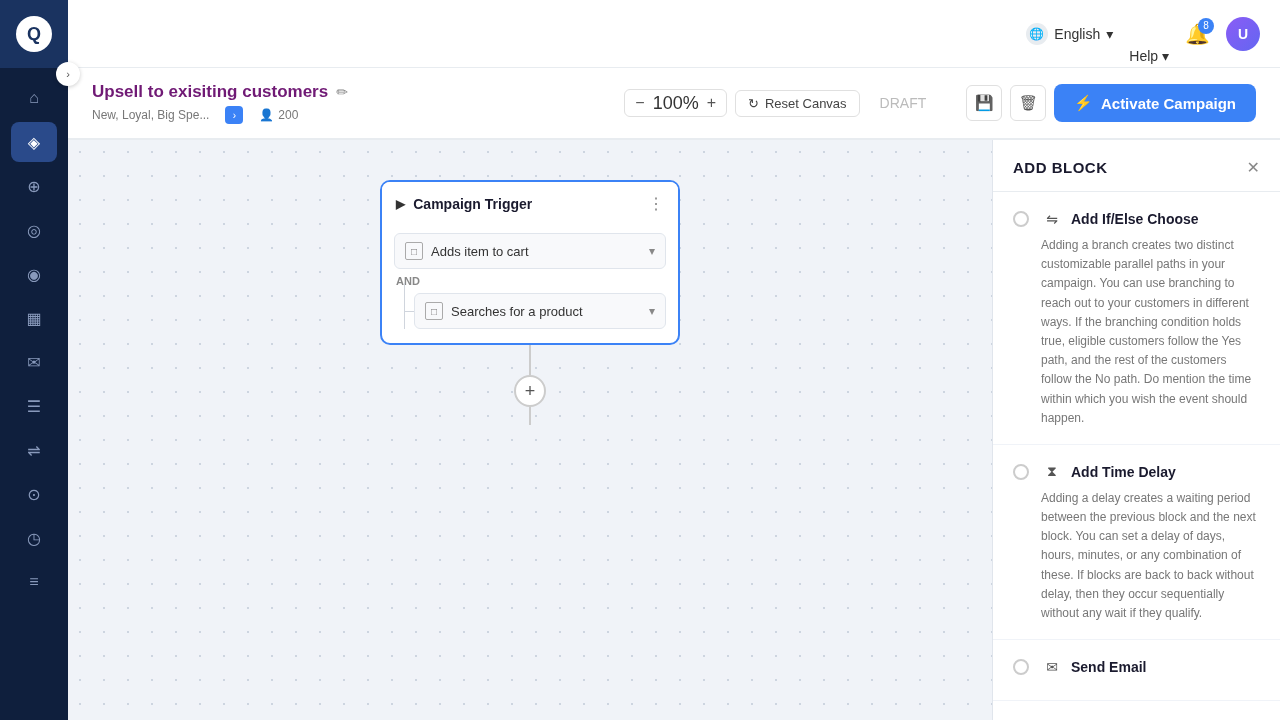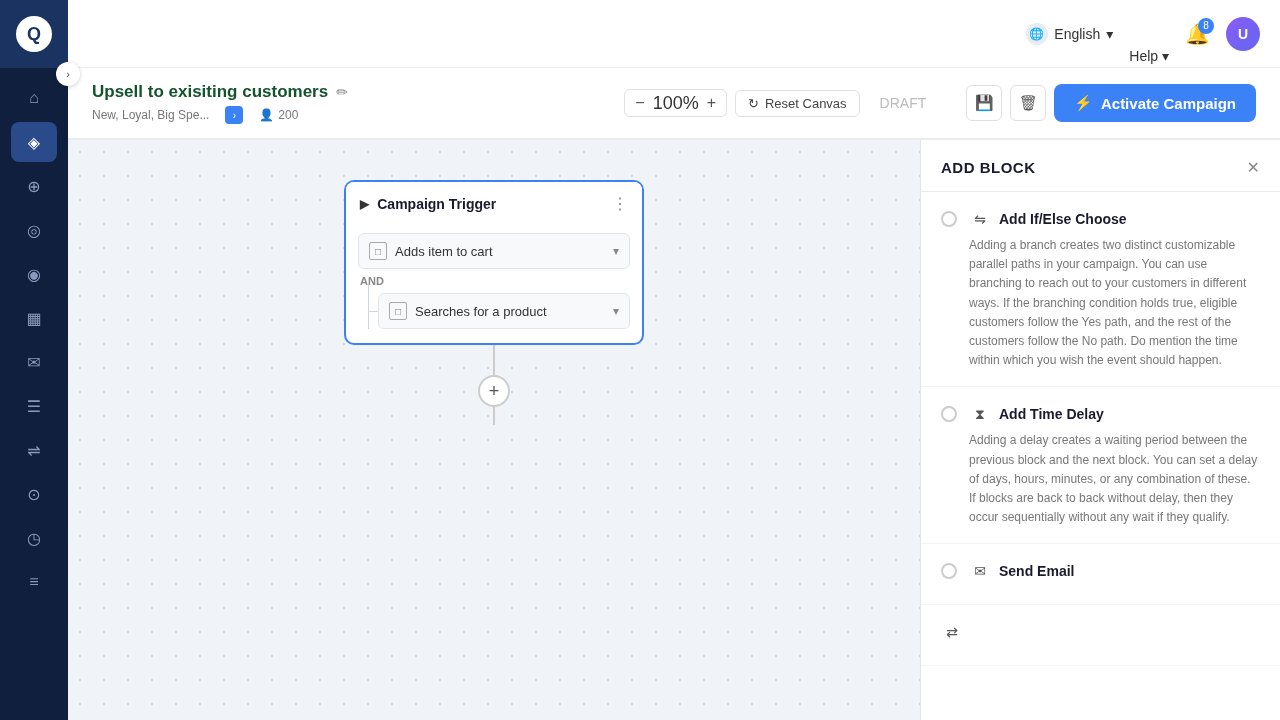--- a/index.html
+++ b/index.html
@@ -172,21 +172,21 @@
       gap: 4px;
     }
     .campaign-title-row {
       display: flex;
       align-items: center;
       gap: 8px;
     }
     .campaign-title {
       font-size: 17px;
       font-weight: 600;
-      color: #14532d;
+      color: #701a75;
     }
     .edit-icon {
       color: #888;
       cursor: pointer;
       font-size: 14px;
     }
     .campaign-meta {
       display: flex;
       align-items: center;
       gap: 16px;
@@ -466,21 +466,21 @@
       cursor: pointer;
     }
     .next-action-text {
       font-style: italic;
       color: #888;
       font-size: 15px;
     }
 
     
     .add-block-panel {
-      width: 360px;
+      width: 288px;
       background: #fff;
       border-left: 1px solid #e0e5ec;
       display: flex;
       flex-direction: column;
       overflow-y: auto;
     }
     .panel-header {
       display: flex;
       align-items: center;
       justify-content: space-between;

